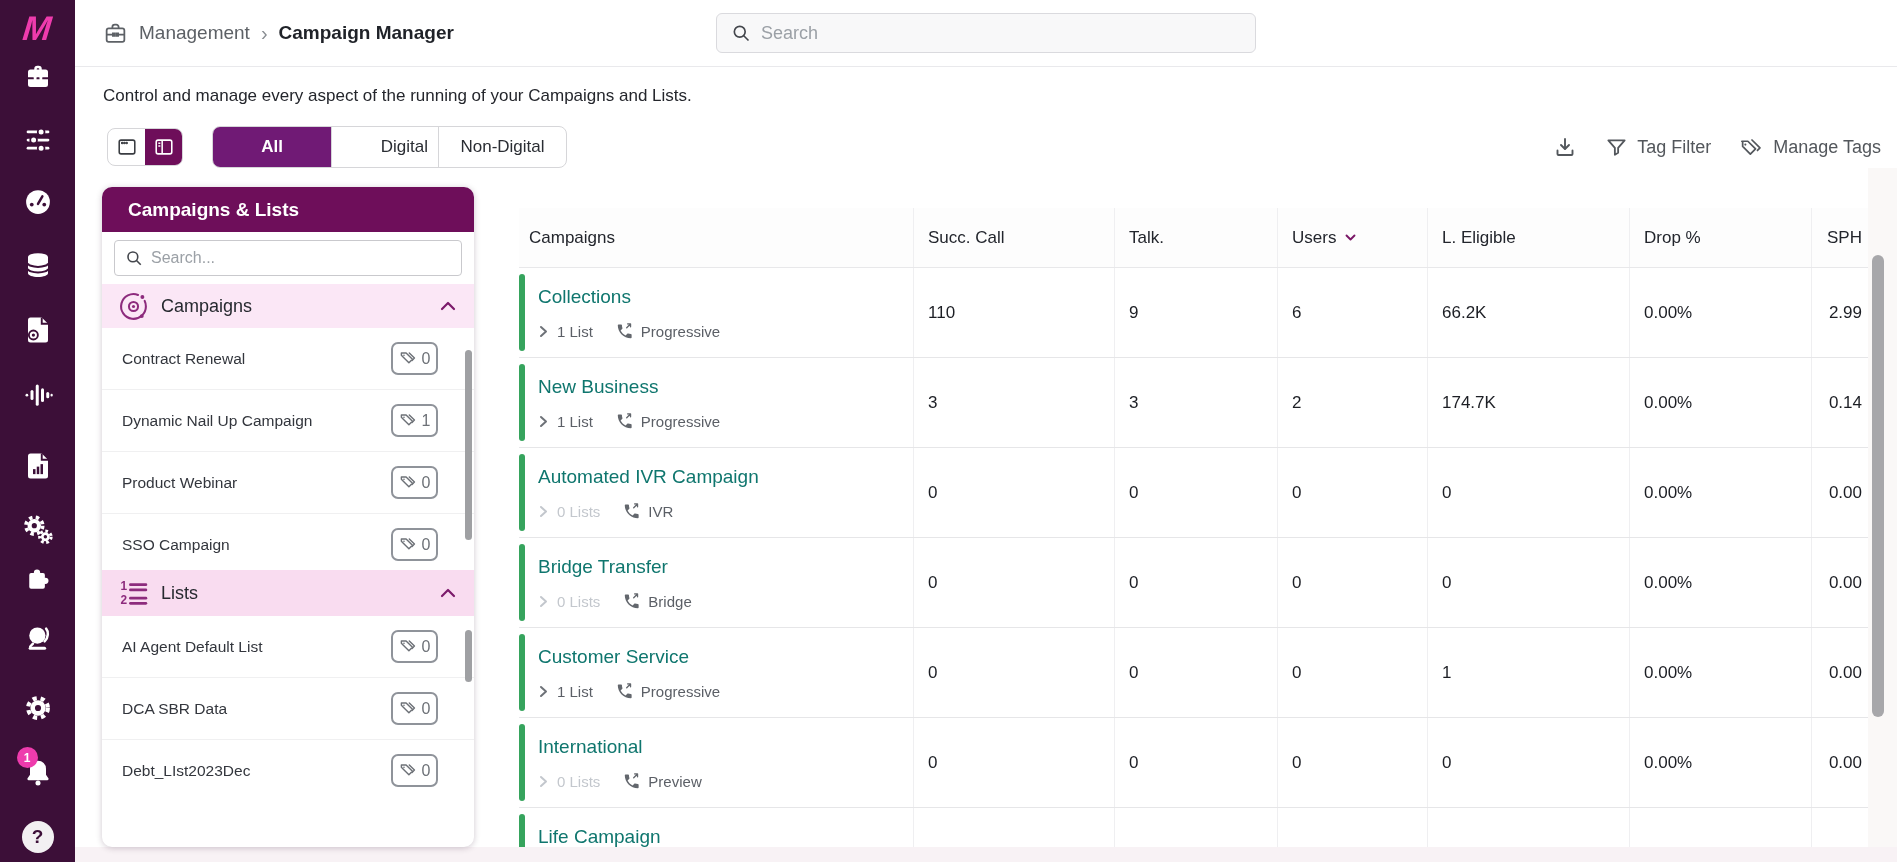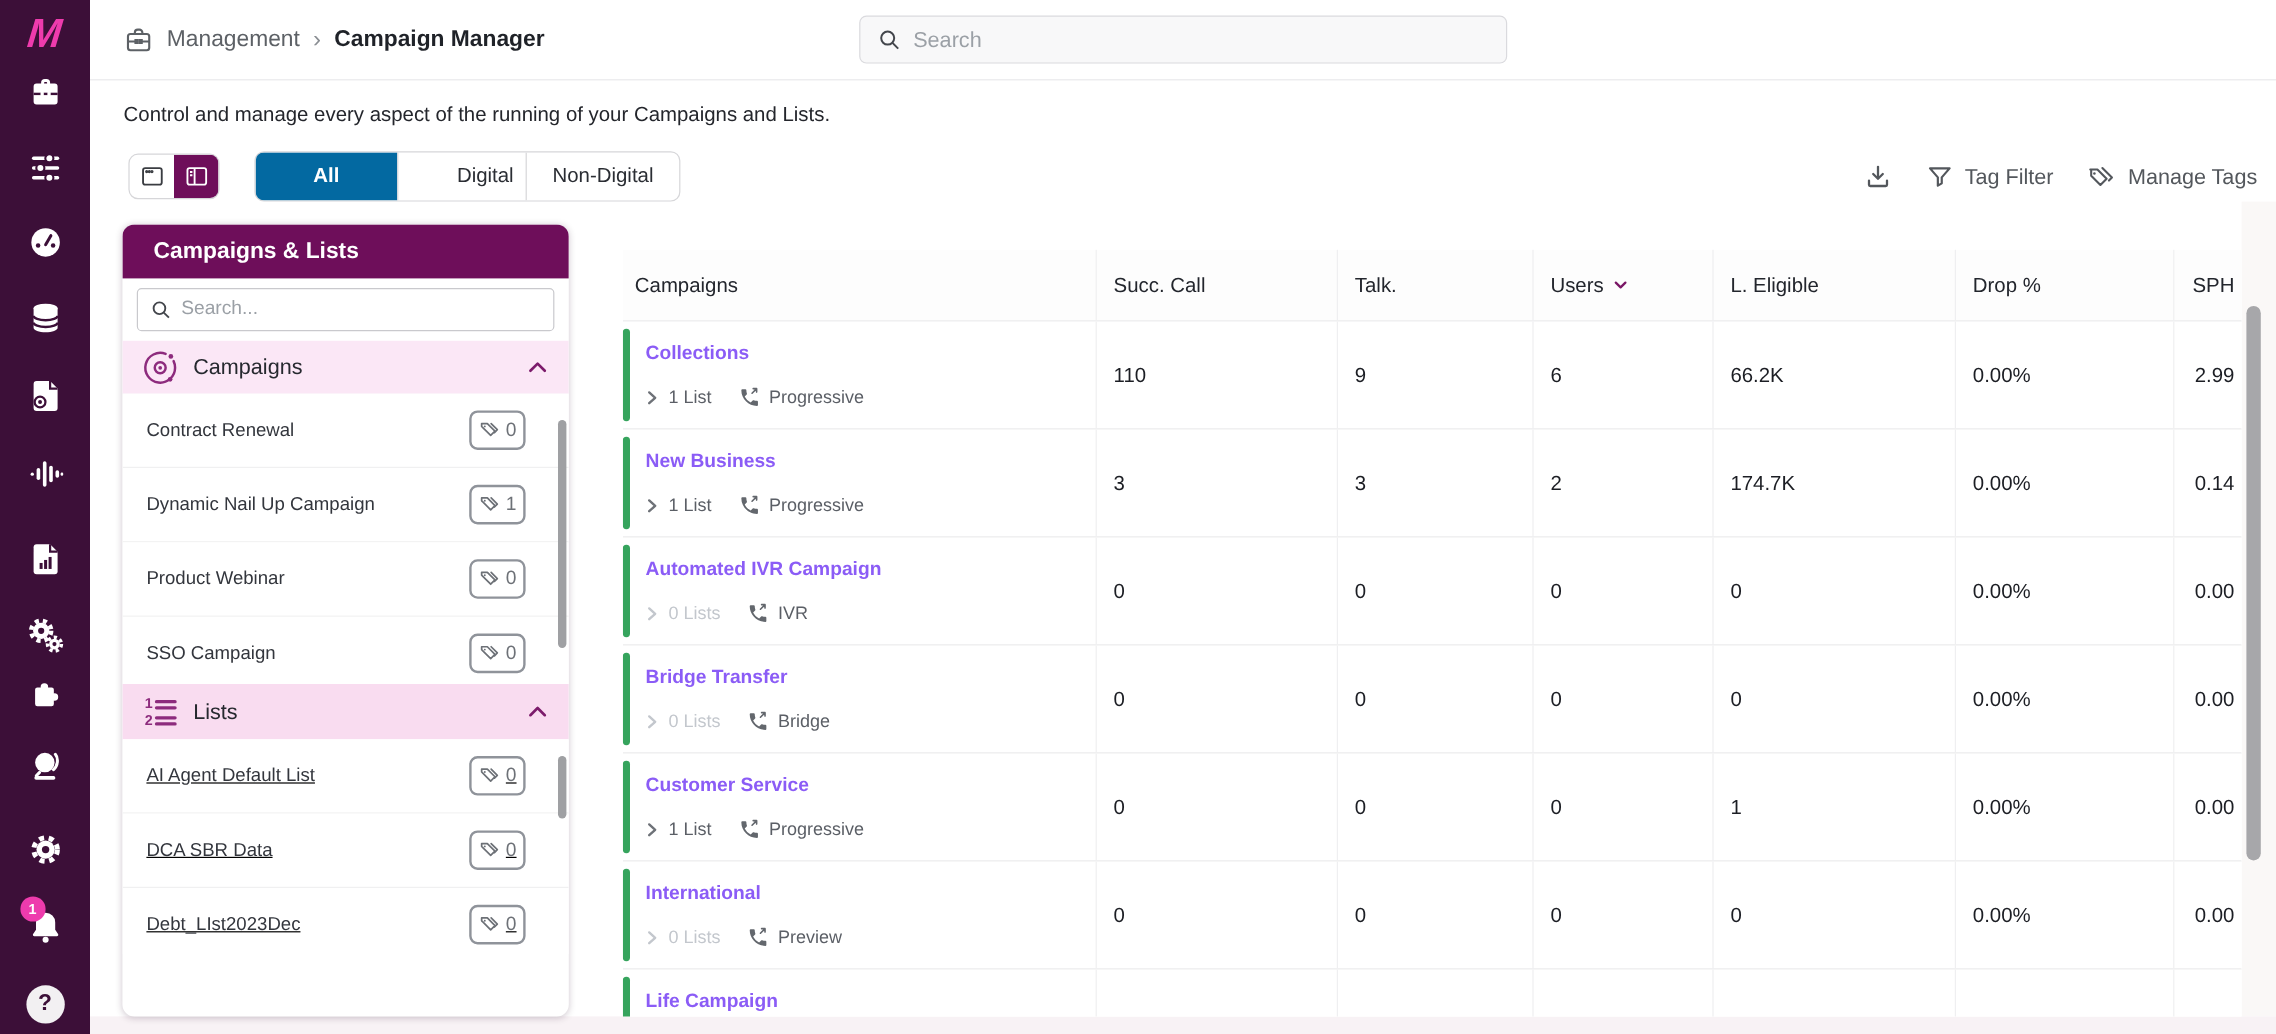--- a/index.html
+++ b/index.html
@@ -41,21 +41,21 @@
   .view-btn { width:38px; height:100%; display:flex; align-items:center; justify-content:center; cursor:pointer; }
   .view-btn.active { background:#6e0e5a; }
   .tabs { position:absolute; left:137px; top:58px; height:42px; display:flex; border:1px solid #d6d6d9;
     border-radius:8px; overflow:hidden; background:#fff; }
   .tab { height:100%; display:flex; align-items:center; justify-content:center; font-size:17px; color:#2a2d33;
     cursor:pointer; border-left:1px solid #d6d6d9; padding:0 10px; }
   .tab:first-child { border-left:none; }
   .tab:nth-child(1) { width:118px; }
   .tab:nth-child(2) { width:107px;justify-content:flex-end; }
   .tab:nth-child(3) { width:128px; }
-  .tab.active { background:#0369a1; color:#fff; font-weight:600; }
+  .tab.active { background:#701a75; color:#fff; font-weight:600; }
 
   .actions { position:absolute; right:16px; top:58px; height:42px; display:flex; align-items:center; gap:28px; }
   .action { display:flex; align-items:center; gap:9px; font-size:18px; color:#53575c; cursor:pointer; white-space:nowrap; }
 
   
   .panel { position:absolute; left:27px; top:119px; width:372px; height:660px; background:#fff; border-radius:10px;
     box-shadow:0 1px 6px rgba(40,8,40,.22); overflow:hidden; z-index:10; }
   .panel-header { height:45px; background:#6e0e5a; color:#fff; font-size:19px; font-weight:bold;
     display:flex; align-items:center; padding:0 26px; }
   .panel-search-wrap { height:52px; display:flex; align-items:center; padding:0 12px; }
@@ -64,21 +64,21 @@
   .panel-search input { flex:1; border:none; outline:none; font-size:16px; color:#3a3d44; background:transparent;
     font-family:"Liberation Sans","DejaVu Sans",sans-serif; }
   .panel-search input::placeholder { color:#9ba0a6; }
   .section-head { height:44px; display:flex; align-items:center; padding:0 16px; gap:12px; cursor:pointer; }
   .section-head.campaigns { background:#fbe7f6; }
   .section-head.lists { height:46px; background:#f9dcf0; }
   .section-label { font-size:18px; color:#26292f; }
   .section-chevron { margin-left:auto; }
   .panel-items { overflow:hidden; position:relative; }
   .panel-items.campaigns-items { height:242px; }
-  .panel-items.lists-items { height:179px;text-decoration:underline; }
+  .panel-items.lists-items { height:179px; }
   .p-item { height:62px; display:flex; align-items:center; padding-left:20px; border-bottom:1px solid #f0f0f1; cursor:pointer; background:#fff; }
   .p-item-name { font-size:15.5px; color:#33363d; font-weight:500; }
   .tag-badge { margin-left:auto; margin-right:36px; width:47px; height:33px; border:2px solid #8f939a; border-radius:7px;
     display:flex; align-items:center; justify-content:center; gap:4px; color:#6d7177; font-size:16px; cursor:pointer; background:#fff; }
   .panel-scroll { position:absolute; width:7px; border-radius:4px; background:#9fa0a3; right:2px; z-index:5; }
   .pscroll-campaigns { top:163px; height:190px; }
   .pscroll-lists { top:443px; height:52px; }
 
   
   .table-card { position:absolute; left:444px; top:140px; width:1349px; height:639px; overflow:hidden; background:#fff; }
@@ -86,21 +86,21 @@
   .thead { height:60px; background:#fdfdfd; border-bottom:1px solid #e8e8ea; }
   .th { display:flex; align-items:center; padding-left:14px; font-size:17px; color:#23262d; font-weight:500;
     border-right:1px solid #efeff1; cursor:pointer; gap:7px; }
   .th:first-child { padding-left:10px; }
   .th:last-child { border-right:none; justify-content:flex-end; padding-right:6px; padding-left:0; }
   .row { height:90px; border-bottom:1px solid #e6e6e8; cursor:pointer; background:#fff; }
   .cell { display:flex; align-items:center; padding-left:14px; font-size:17px; color:#1c1e24; border-right:1px solid #efeff1; }
   .cell:last-child { border-right:none; justify-content:flex-end; padding-right:6px; padding-left:0; }
   .name-cell { position:relative; display:block; padding:0; border-right:1px solid #efeff1; }
   .green-bar { position:absolute; left:0; top:6px; bottom:6px; width:6px; border-radius:3px; background:#36a45d; }
-  .row-name { position:absolute; left:19px; top:18px; font-size:16px; font-weight:700; color:#8b5cf6; white-space:nowrap; }
+  .row-name { position:absolute; left:19px; top:18px; font-size:19px; font-weight:400; color:#0f766e; white-space:nowrap; }
   .row-sub { position:absolute; left:17px; top:54px; display:flex; align-items:center; gap:6px; font-size:15px; color:#5b5f66; }
   .row-sub .lists-label { margin-right:16px; }
   .row.muted .lists-label, .row.muted .row-chevron svg { color:#c3c7cd; }
   .row.muted .row-chevron path { stroke:#c3c7cd; }
   .row-chevron { display:flex; align-items:center; }
   .dial-group { display:flex; align-items:center; gap:7px; }
   .main-scroll { position:absolute; left:1797px; top:187px; width:12px; height:462px; border-radius:6px; background:#a7a7aa; z-index:15; }
 </style>
 </head>
 <body>

